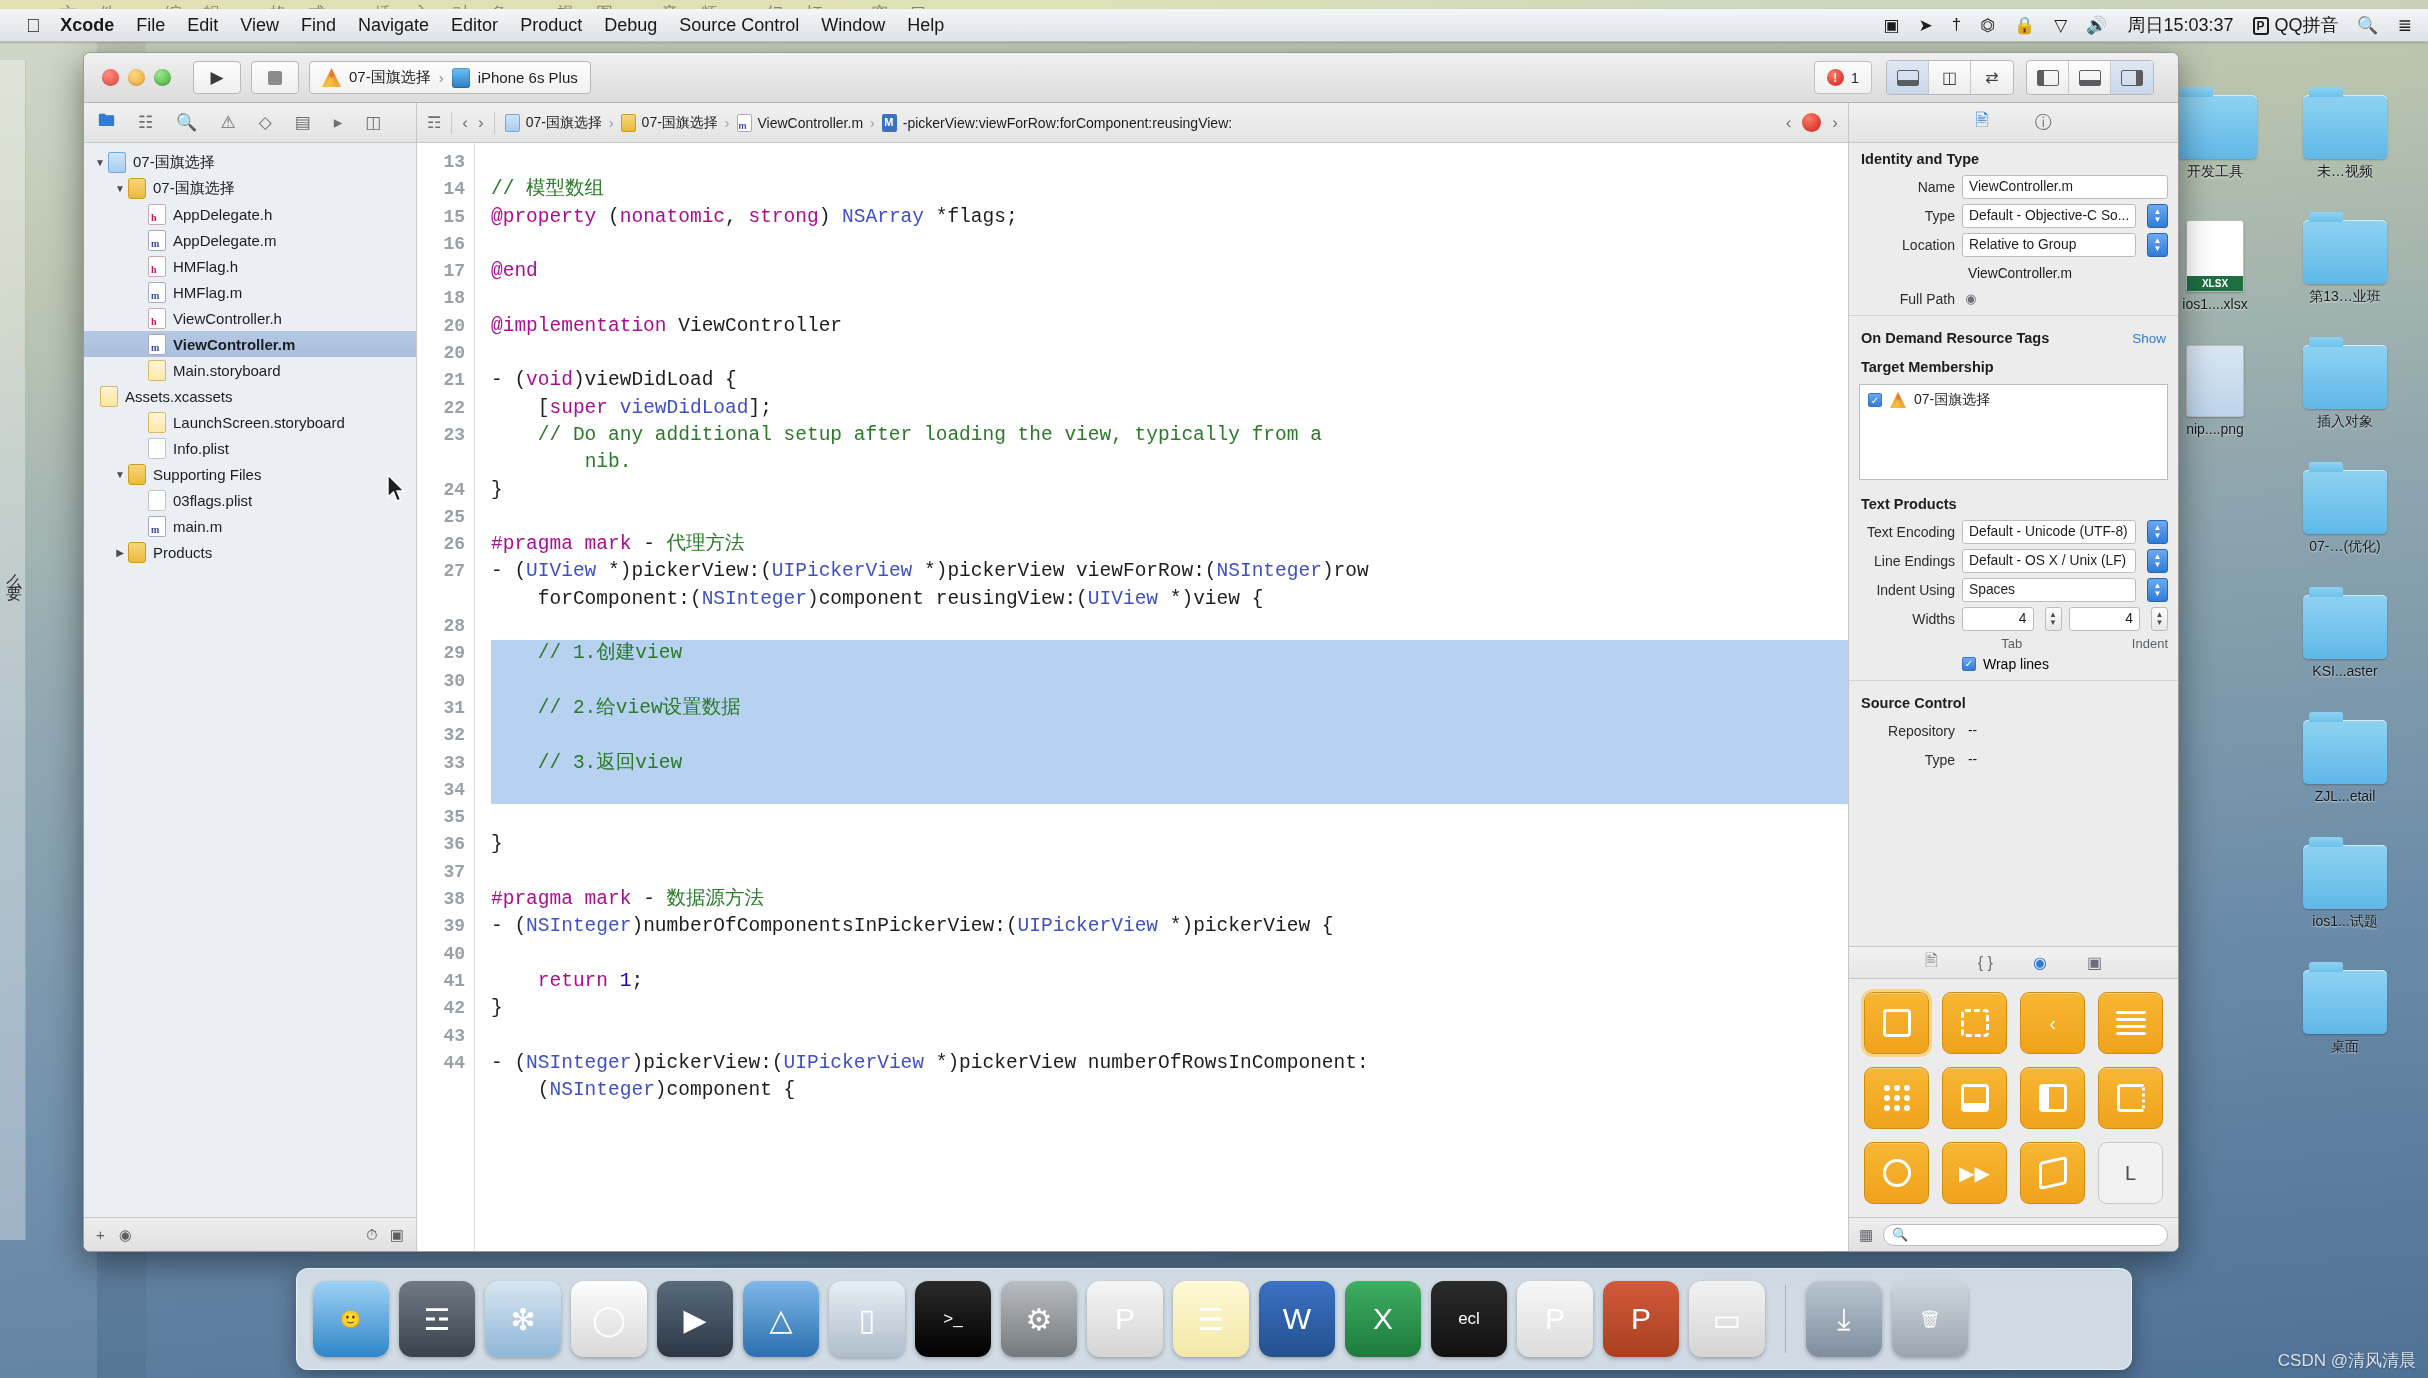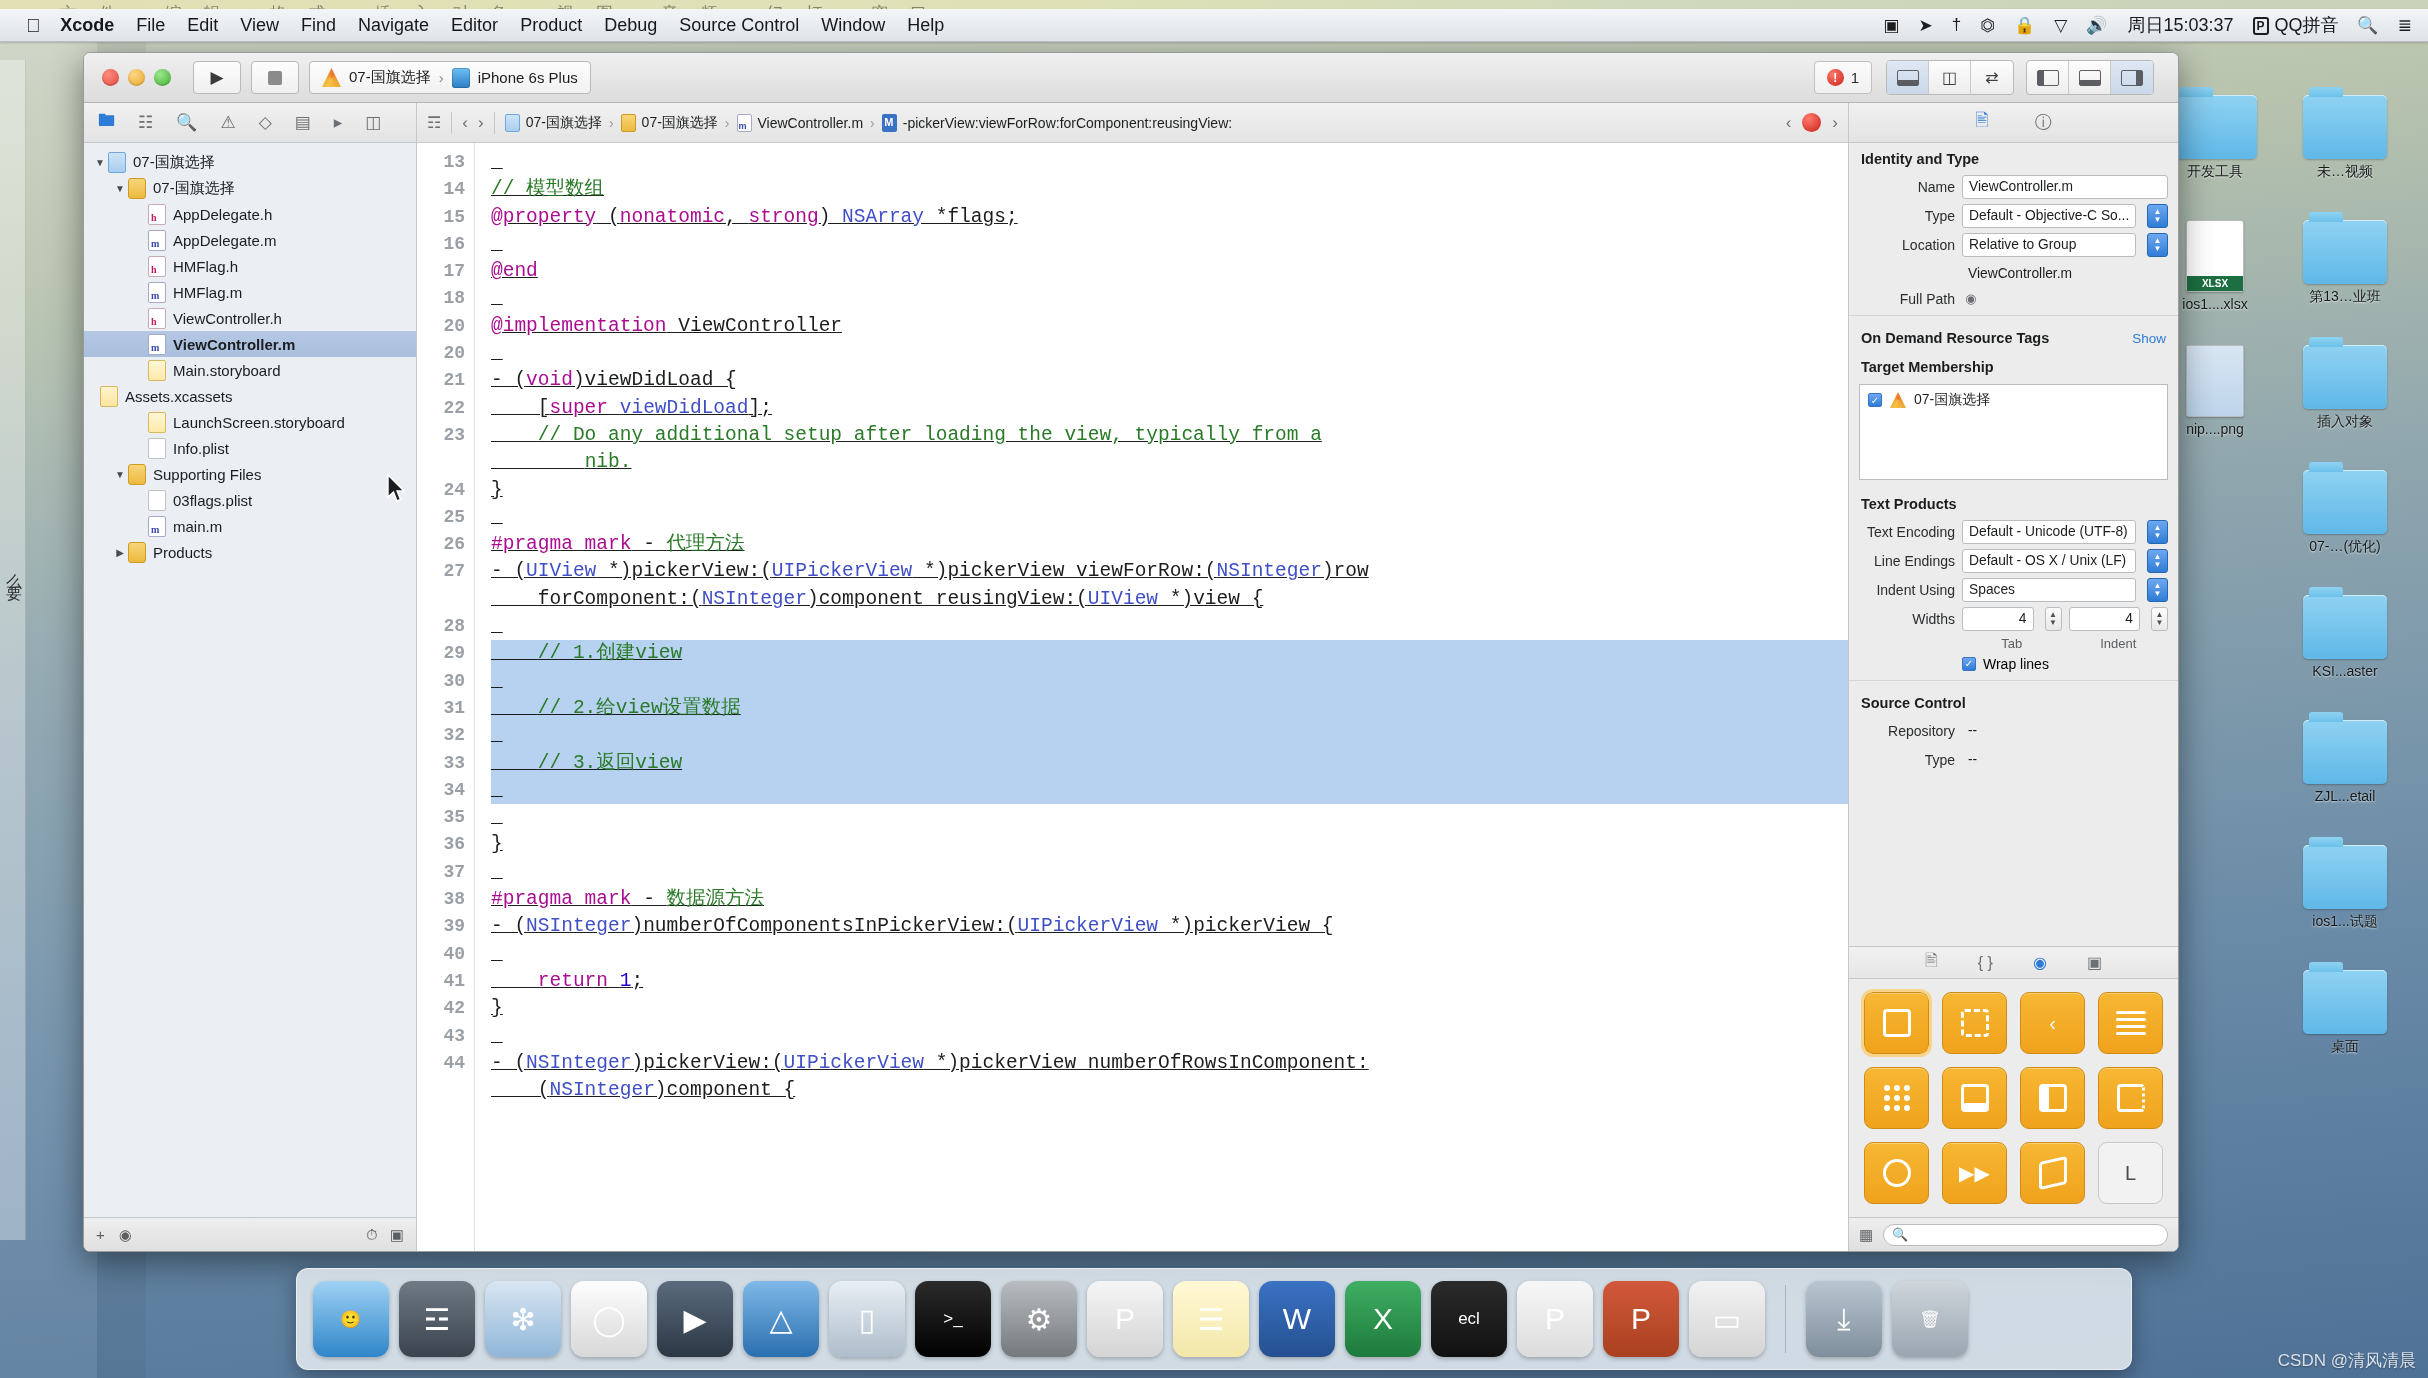--- a/index.html
+++ b/index.html
@@ -198,21 +198,21 @@
     text-align:right; font-family:"Liberation Mono", monospace; font-size:18px; color:#9aa0a6;
     padding-top:6px; position:relative;
   }
   #gutter .gl { height:27.3px; line-height:27.3px; padding-right:9px;font-weight:bold; }
   #gutter .gl.err-row { color:#9aa0a6; }
   #code {
     flex:1 1 auto; overflow:hidden; padding:6px 0 0 16px; background:#fff;
     font-family:"Liberation Mono", monospace; font-size:19.5px; line-height:27.3px;
     color:#1b1d1f; white-space:pre; position:relative;
   }
-  #code .ln { height:27.3px;text-decoration:underline; }
+  #code .ln { height:27.3px; }
   #code .hl { background:#b6d2f0; }
   .k{color:#aa0d91;}
   .cm{color:#2a7a28;}       
   .ty{color:#3f4fc6;}       
   .num{color:#1c00cf;}
   .pre{color:#aa0d91;}
   
   #mouse { position:absolute; left:386px; top:474px; z-index:60; pointer-events:none; }
   
   #inspector { width:330px; flex:0 0 330px; background:#ececec; border-left:1px solid #c4c7cc; display:flex; flex-direction:column; }
@@ -696,21 +696,21 @@
             </span>
           <span class="insp-ctl" style="justify-content:flex-end">4</span>
           <span class="stepbtn">
               <span>▲</span>
               <span>▼</span>
             </span>
         </div>
         <div class="insp-row" style="font-size:13px;color:#5c5f62">
           <span class="insp-lbl"></span>
           <span style="flex:1 1 0;text-align:center">Tab</span>
-          <span style="flex:1 1 0;text-align:center">Indent</span>
+          <span style="flex:1 1 0;text-align:right">Indent</span>
         </div>
         <div class="insp-row">
           <span class="insp-lbl"></span>
           <span style="display:flex;align-items:center;gap:7px;flex:1 1 auto;font-size:14px;">
             <span class="cbx">✓</span>
             <span>Wrap lines</span>
           </span>
         </div>
 
         <div class="insp-div"></div>

